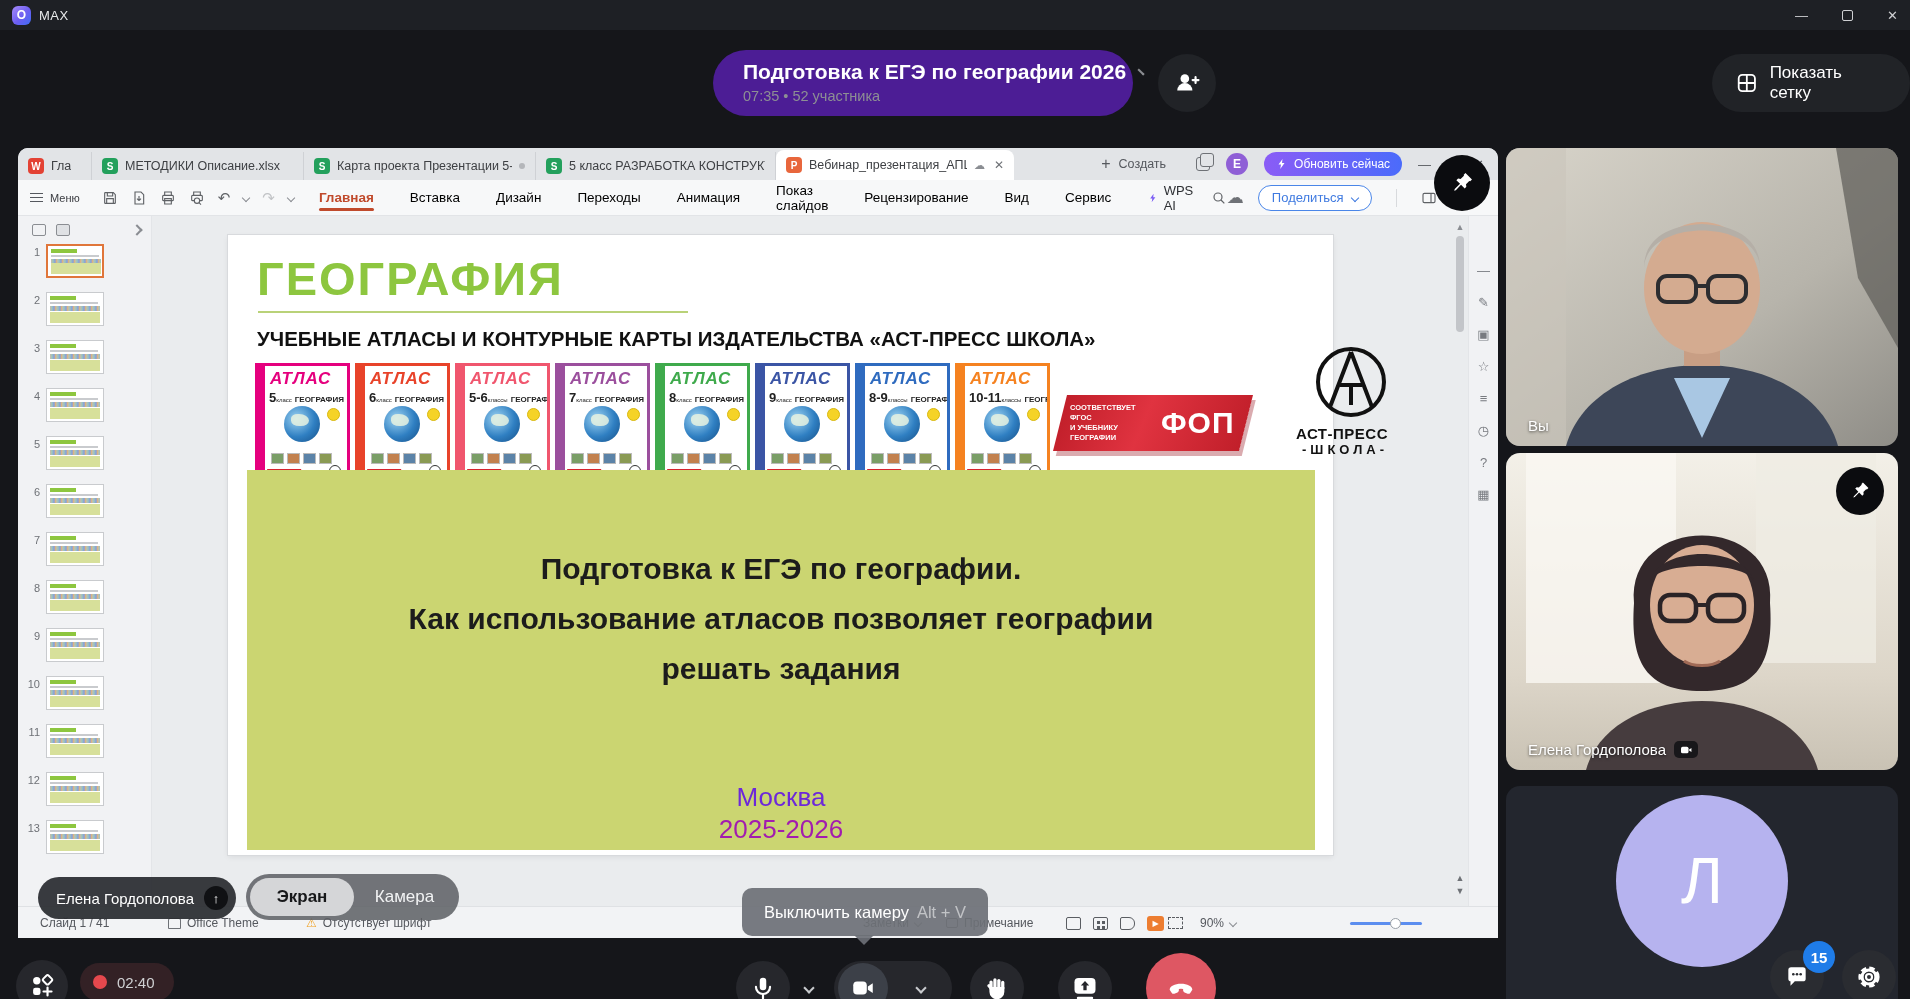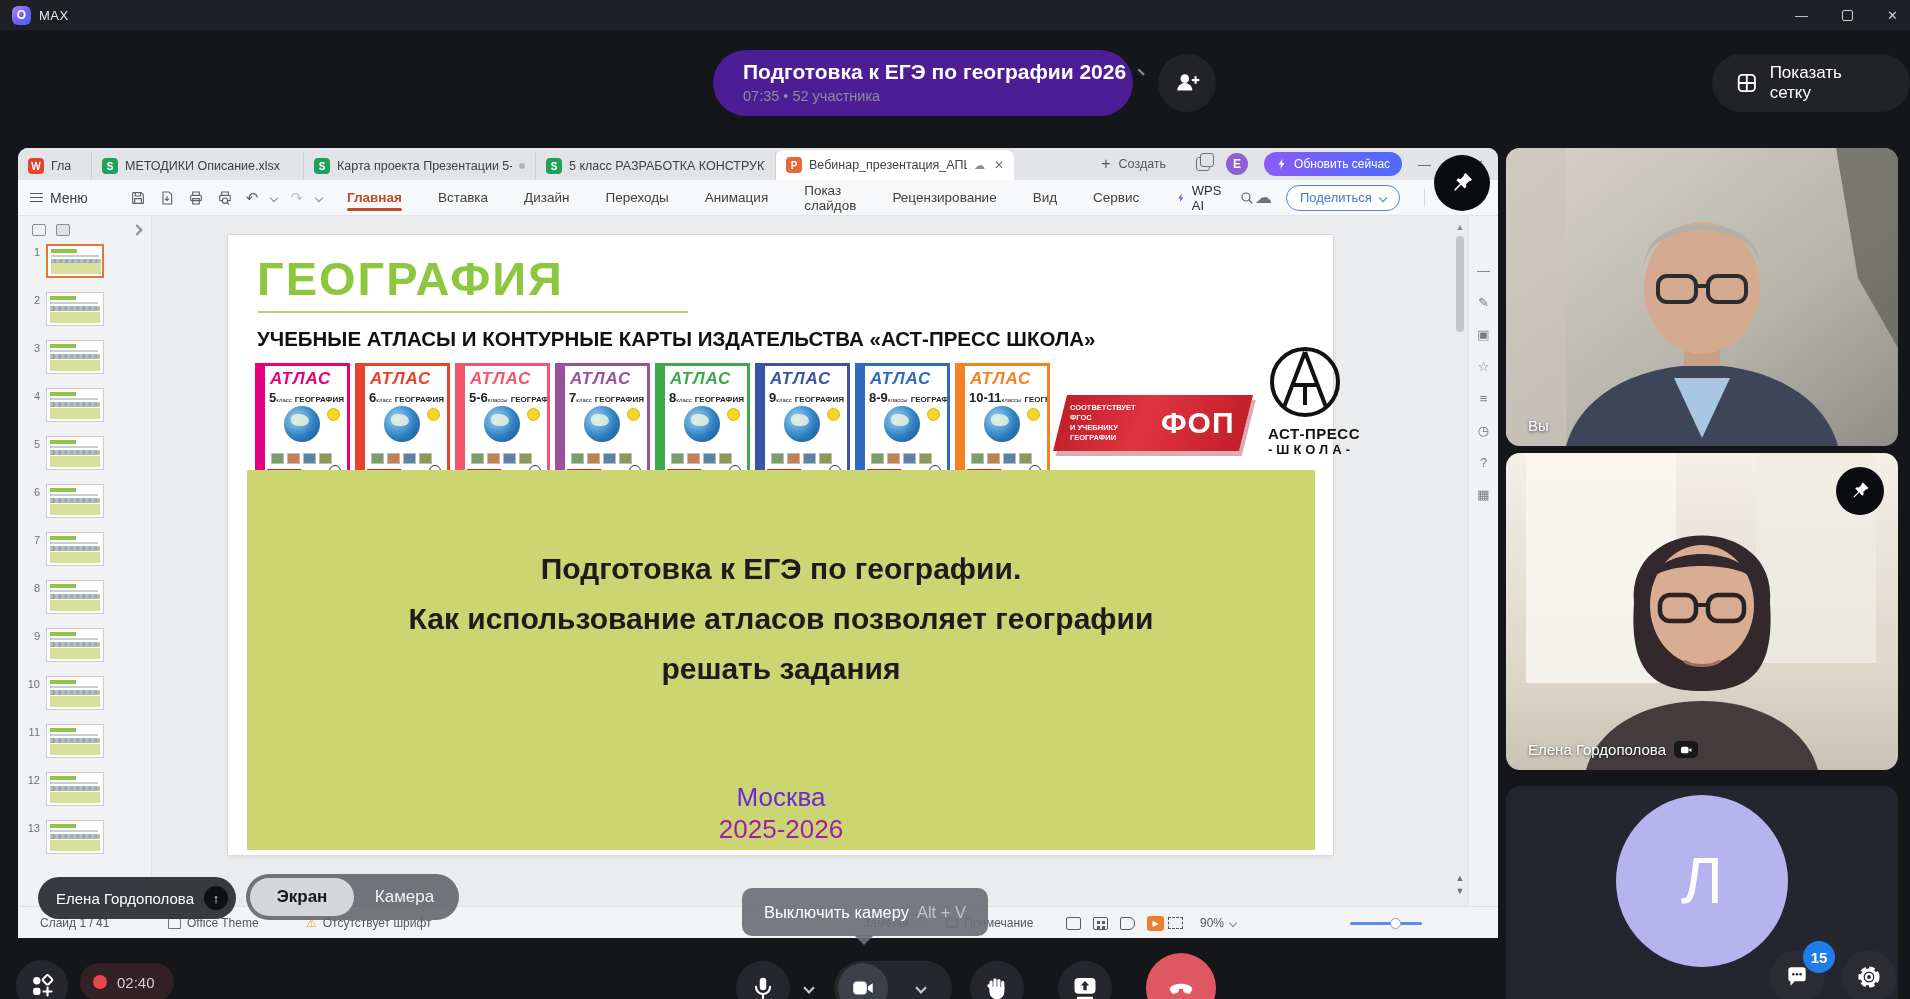--- a/index.html
+++ b/index.html
@@ -36,31 +36,31 @@
   .plusg{font-size:16px;color:#55585e;}
   .striprt{margin-left:auto;display:flex;align-items:center;gap:16px;padding-right:14px;height:32px;}
   .copyic{width:14px;height:14px;border:1.6px solid #6e7176;border-radius:3px;position:relative;}
   .copyic:before{content:"";position:absolute;left:3px;top:-5px;width:12px;height:12px;border:1.6px solid #6e7176;border-radius:3px;background:#e2e4e7;}
   .eavatar{width:22px;height:22px;border-radius:50%;background:#8f5fd6;color:#fff;font-size:12px;font-weight:700;display:flex;align-items:center;justify-content:center;}
   .updbtn{height:24px;border-radius:12px;background:linear-gradient(90deg,#8a5cf6,#4b6bfb);color:#fff;font-size:12px;display:flex;align-items:center;gap:6px;padding:0 12px;}
   .wpsmin{color:#55585e;font-size:13px;}
   .wpsclose{color:#55585e;font-size:13px;margin-left:26px;}
 
   .menubar{position:absolute;left:0;top:32px;right:0;height:36px;background:#f7f8f9;border-bottom:1px solid #e2e4e7;display:flex;align-items:center;padding:0 12px;color:#3a3c41;}
-  .menulbl{display:flex;align-items:center;gap:7px;font-size:14px;margin-right:22px;}
+  .menulbl{display:flex;align-items:center;gap:7px;font-size:11px;margin-right:2px;}
   .hamb{width:13px;height:9px;border-top:1.6px solid #55585e;border-bottom:1.6px solid #55585e;position:relative;}
   .hamb:before{content:"";position:absolute;left:0;top:2.6px;width:13px;border-top:1.6px solid #55585e;}
   .vdiv{width:1px;height:18px;background:#d8dadd;margin:0 10px;}
   .qicons{display:flex;align-items:center;gap:13px;color:#5f6266;}
   .qic svg{display:block;}
   .glyphic{font-size:15px;color:#5f6266;}
   .glyphic.dis{color:#c1c3c6;}
   .smallchev{width:6px;height:6px;border-right:1.6px solid #8a8d92;border-bottom:1.6px solid #8a8d92;display:inline-block;transform:rotate(45deg);}
   .menuitems{display:flex;align-items:center;gap:18px;margin-left:16px;}
-  .mi{font-size:13.5px;padding:8px 9px;position:relative;color:#404040;}
+  .mi{font-size:13.5px;padding:8px 9px;position:relative;color:#000000;}
   .mi.active{color:#c04a2c;font-weight:700;}
   .mi.active:after{content:"";position:absolute;left:9px;right:9px;bottom:2px;height:3px;background:#c04a2c;border-radius:2px;}
   .aibtn{display:flex;align-items:center;gap:5px;font-size:13px;color:#2e3034;margin:0 8px;}
   .menurt{margin-left:auto;display:flex;align-items:center;gap:14px;}
   .sharebtn{height:26px;border:1px solid #4a86e8;color:#3f7ae0;border-radius:13px;font-size:13px;display:flex;align-items:center;gap:8px;padding:0 13px;background:#fff;}
   .cloudg{font-size:17px;color:#6e7176;}
 
   .wpsbody{position:absolute;left:0;top:68px;right:0;bottom:32px;display:flex;}
   .spanel{width:134px;background:#f1f2f4;border-right:1px solid #e3e5e8;padding-top:4px;flex:none;}
   .spanelhead{display:flex;align-items:center;gap:10px;padding:4px 10px 8px 14px;color:#6e7176;}
@@ -96,21 +96,21 @@
   .cvstrip span:nth-child(1){background:#7a9e67;}
   .cvstrip span:nth-child(2){background:#c2814f;}
   .cvstrip span:nth-child(3){background:#5b83a8;}
   .cvstrip span:nth-child(4){background:#8a9a54;}
   .cvribbon{position:absolute;left:8px;bottom:3px;width:34px;height:8px;background:#d6232e;transform:skewX(-18deg);}
   .cvlogo{position:absolute;right:6px;bottom:3px;width:12px;height:12px;border:1.3px solid #333;border-radius:50%;}
   .fop{position:absolute;left:832px;top:160px;width:186px;height:56px;background:linear-gradient(100deg,#c11f2a,#e03340 45%,#c11f2a);transform:skewX(-14deg);box-shadow:4px 5px 0 rgba(150,15,25,.35);display:flex;align-items:center;padding:0 10px;}
   .fop-inner{transform:skewX(14deg);display:flex;align-items:center;gap:9px;}
   .fopsmall{font-size:7.5px;line-height:1.35;color:#fff;font-weight:700;width:82px;}
   .fopbig{font-size:30px;font-weight:800;color:#fff;letter-spacing:1px;}
-  .astlogo{position:absolute;left:1040px;top:110px;width:120px;text-align:left;}
+  .astlogo{position:absolute;left:1040px;top:110px;width:120px;text-align:right;}
   .astname{font-size:15px;font-weight:800;color:#111;margin-top:2px;letter-spacing:.5px;}
   .astschool{font-size:13px;font-weight:800;color:#111;letter-spacing:4px;}
   .greenbox{position:absolute;left:19px;top:235px;width:1068px;height:380px;background:#cbd571;}
   .gb1{position:absolute;left:0;right:0;top:82px;text-align:center;font-size:30px;font-weight:700;color:#1c1c1c;}
   .gb2{position:absolute;left:0;right:0;top:132px;text-align:center;font-size:30px;font-weight:700;color:#1c1c1c;}
   .gb3{position:absolute;left:0;right:0;top:182px;text-align:center;font-size:30px;font-weight:700;color:#1c1c1c;}
   .gbcity{position:absolute;left:0;right:0;top:312px;text-align:center;font-size:26px;font-weight:500;color:#6d28d9;}
   .gbyears{position:absolute;left:0;right:0;top:344px;text-align:center;font-size:26px;font-weight:500;color:#a21caf;}
 
   .vscroll{position:absolute;right:2px;top:4px;bottom:8px;width:12px;}

